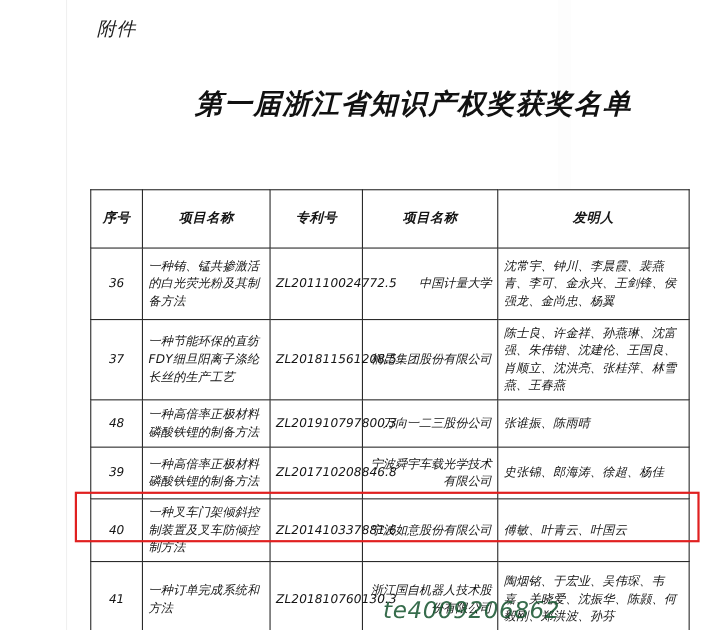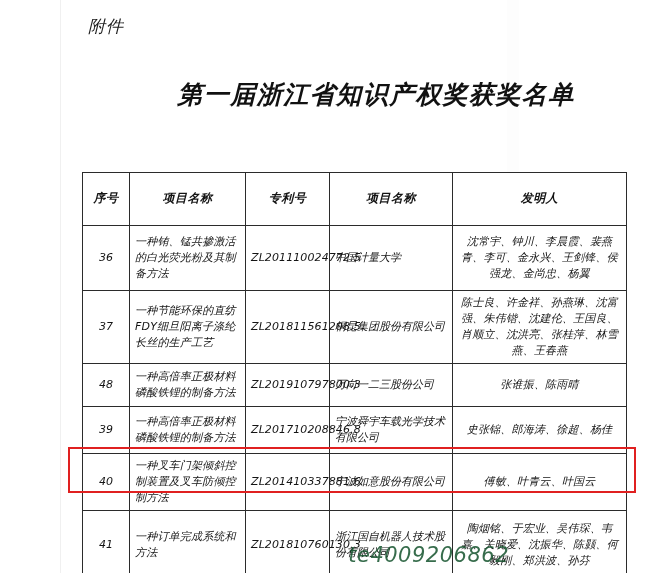--- a/index.html
+++ b/index.html
@@ -102,25 +102,25 @@
   td.name {
     text-align: left;
     letter-spacing: 0.2px;
   }
   td.patent {
     text-align: left;
     font-size: 11px;
     letter-spacing: 0.1px;
   }
   td.owner {
+    text-align: right;
+    font-size: 11.5px;
+  }
+  td.inventor {
     text-align: left;
-    font-size: 11.5px;
-  }
-  td.inventor {
-    text-align: center;
     font-size: 11px;
     letter-spacing: 0.2px;
   }
   tr.row-36 td { height: 56px; }
   tr.row-37 td { height: 58px; }
   tr.row-38 td { height: 34px; }
   tr.row-39 td { height: 38px; }
   tr.row-40 td { height: 40px; }
   tr.row-41 td { height: 60px; }
 

